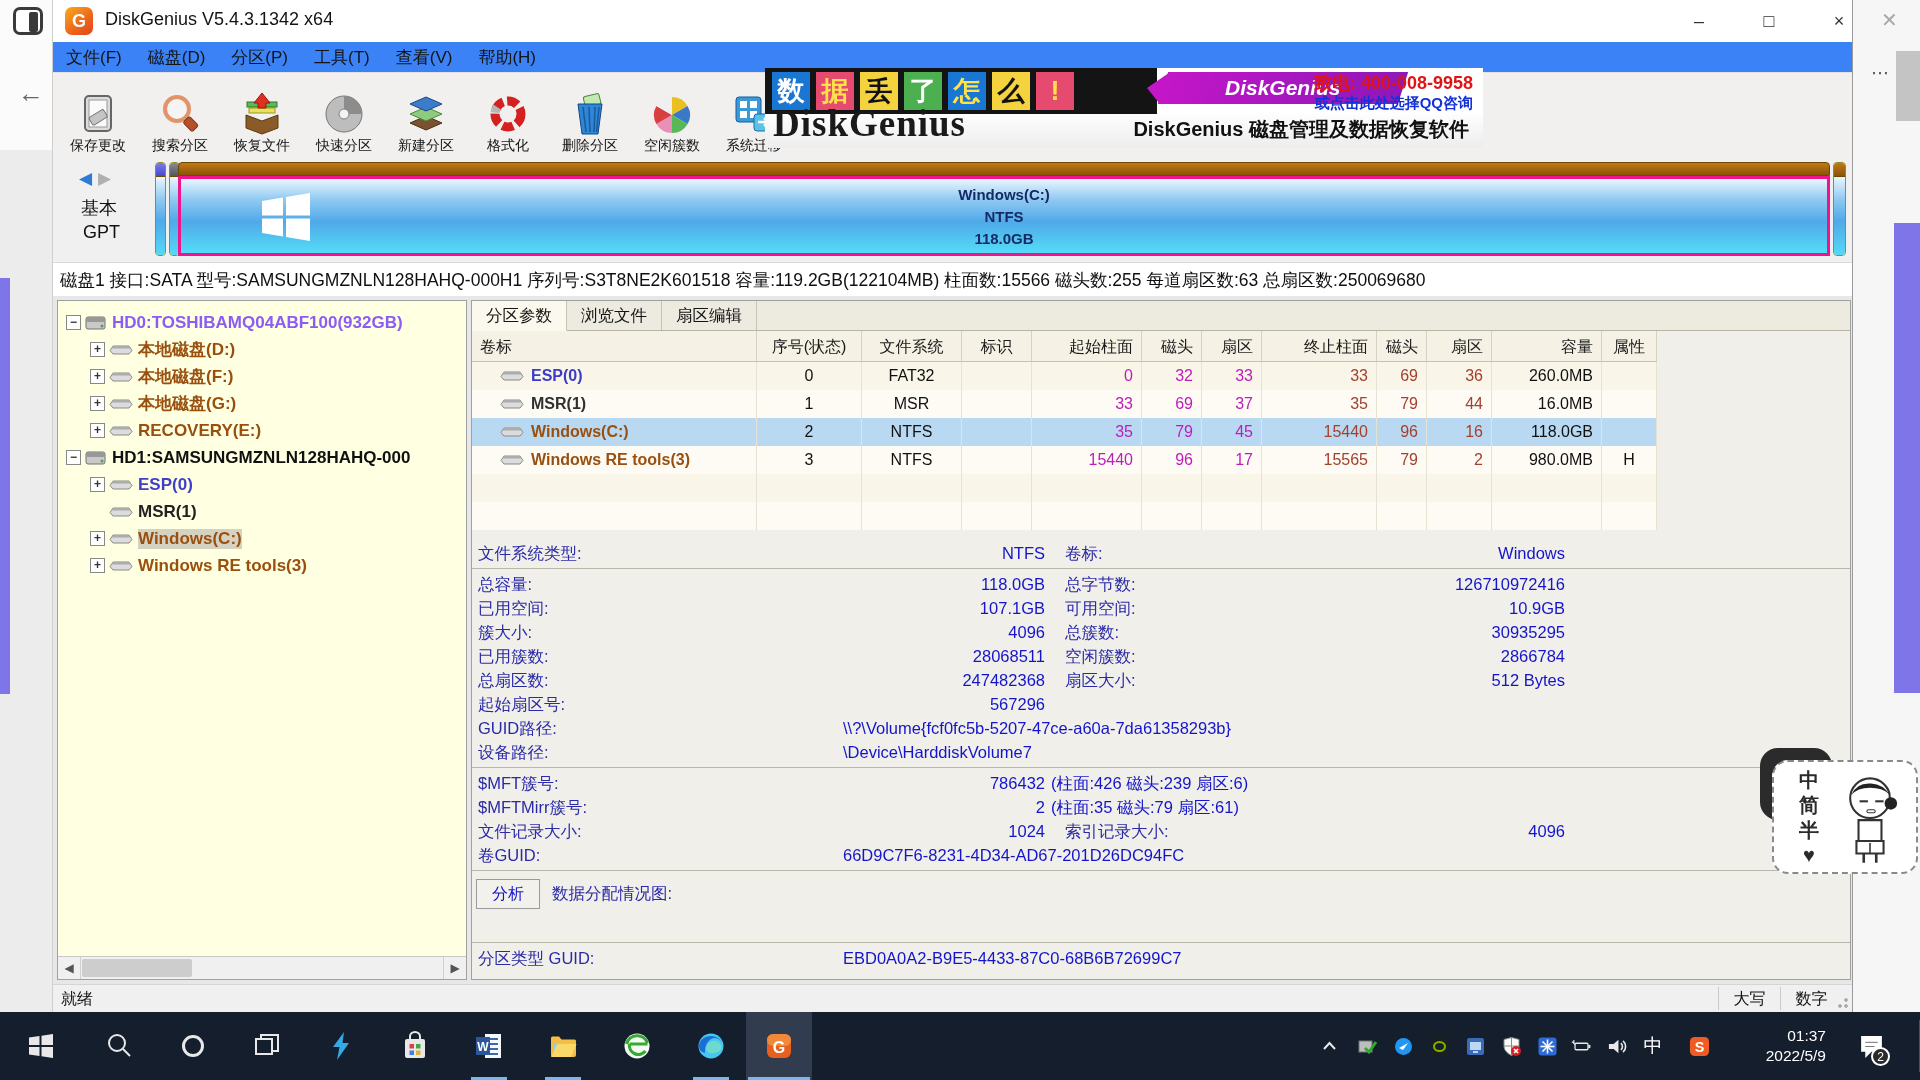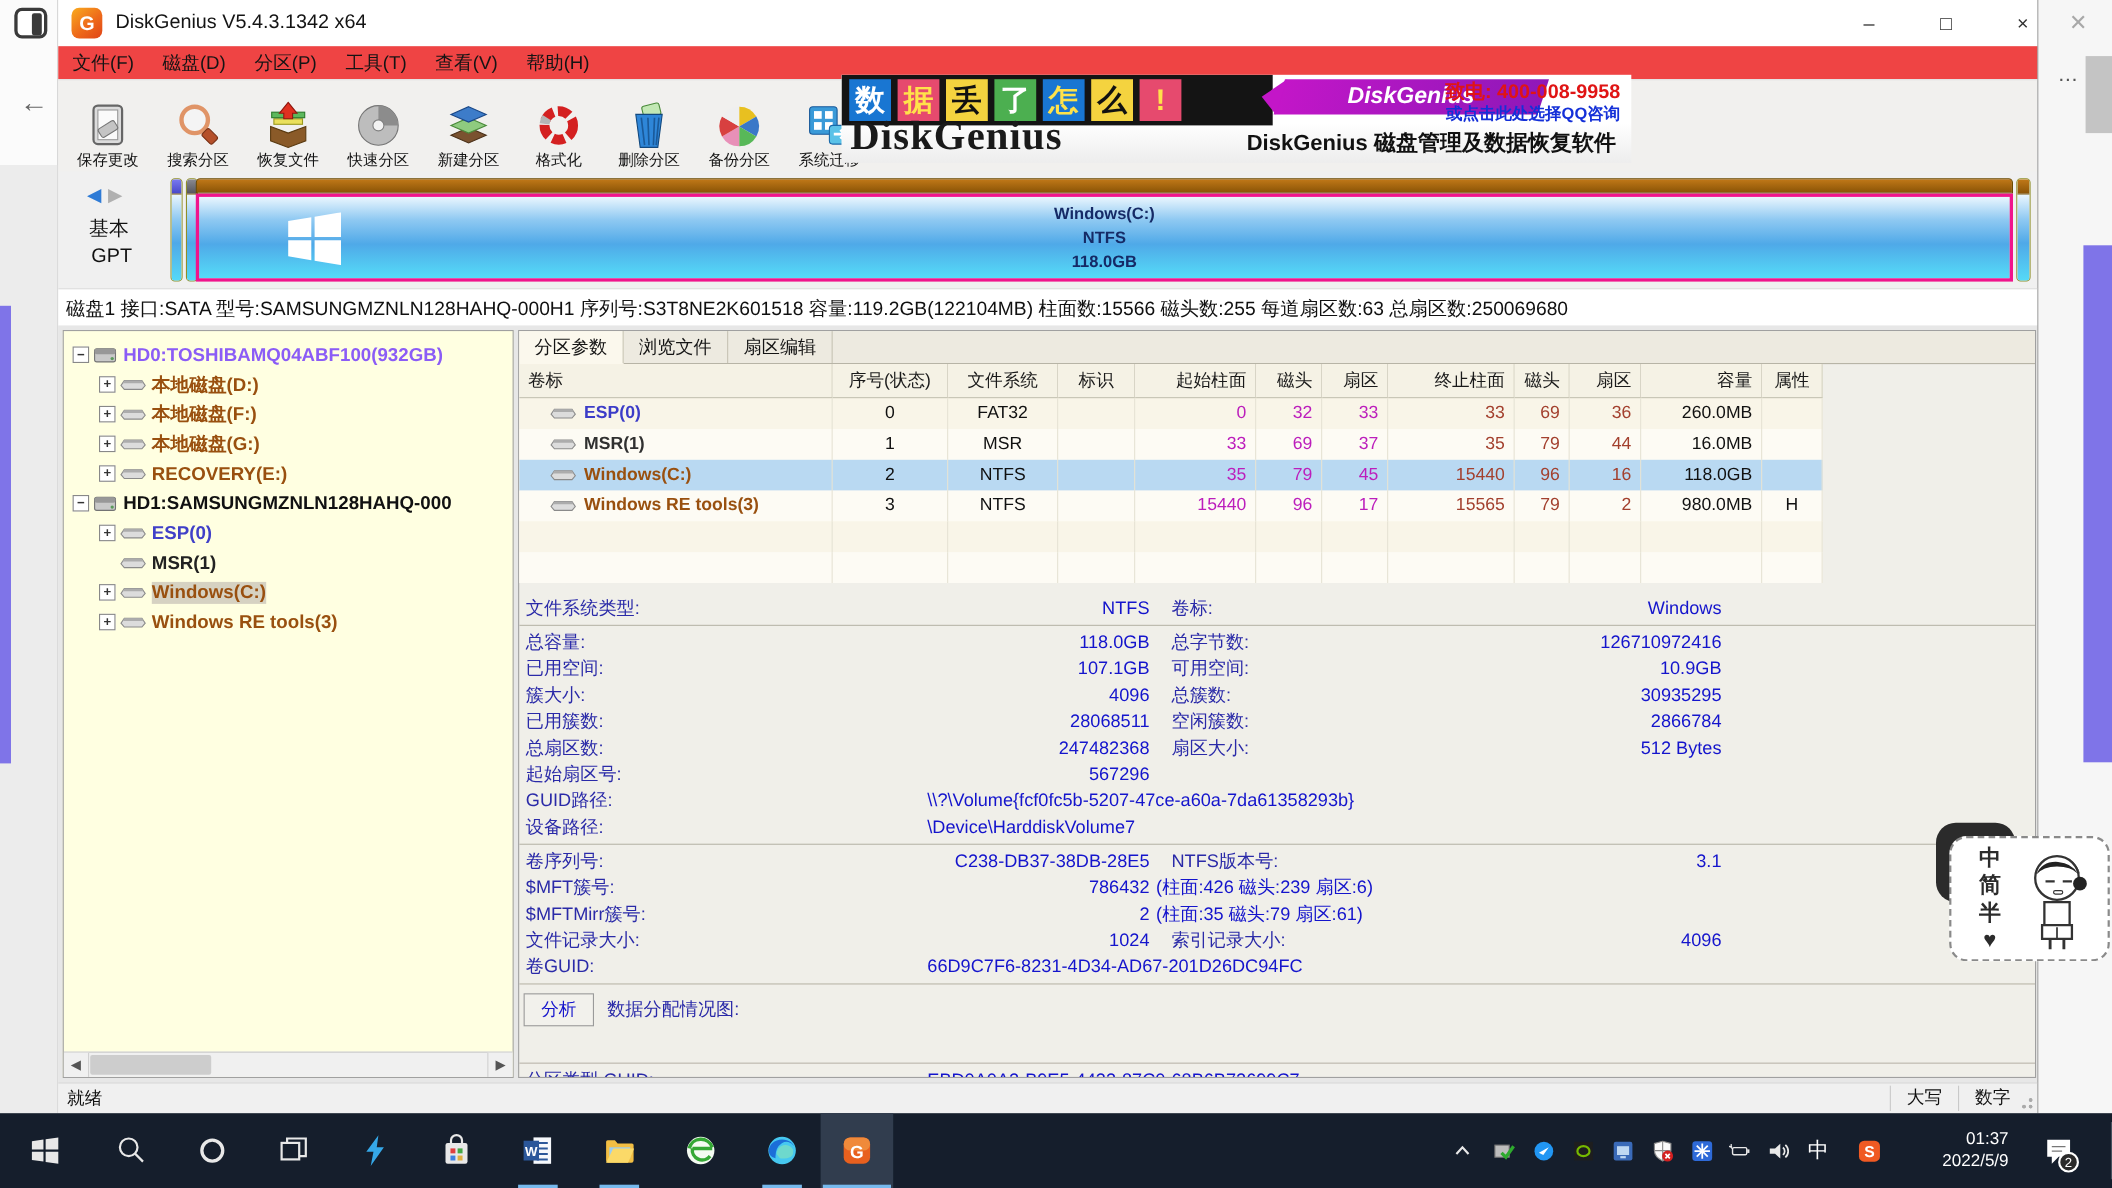--- a/index.html
+++ b/index.html
@@ -23,21 +23,21 @@
   .app { position:absolute; left:53px; top:0; width:1800px; height:1012px; background:#F0F0F0; border-right:1px solid #9A9A9A; }
 
   .titlebar { position:absolute; left:0; top:0; width:100%; height:42px; background:#FFFFFF; }
   .app-logo { position:absolute; left:12px; top:7px; width:28px; height:28px; border-radius:7px;
     background:linear-gradient(140deg,#F7A01E 10%,#EE6A1A 55%,#E04418 100%); color:#fff; font-weight:bold;
     display:flex; align-items:center; justify-content:center; font-size:18px; }
   .title-text { position:absolute; left:52px; top:9px; font-size:18px; color:#141414; }
   .win-btn { position:absolute; top:0; width:48px; height:42px; display:flex; align-items:center; justify-content:center; font-size:18px; color:#333; }
   .win-btn.min { left:1622px; } .win-btn.max { left:1692px; } .win-btn.close { left:1762px; }
 
-  .menubar { position:absolute; left:0; top:42px; width:100%; height:30px; background:#ef4444; display:flex; align-items:center; font-size:17px; }
+  .menubar { position:absolute; left:0; top:42px; width:100%; height:30px; background:#3b82f6; display:flex; align-items:center; font-size:17px; }
   .menu-item { padding:0 13px; color:#141414; }
 
   .toolbar { position:absolute; left:0; top:72px; width:100%; height:84px; background:#F1F0EE; border-top:1px solid #E2E2E2; }
   .toolbar-buttons { position:absolute; left:4px; top:0; display:flex; height:84px; }
   .tool-btn { width:82px; display:flex; flex-direction:column; align-items:center; justify-content:center; padding-top:16px; }
   .tool-ico svg { width:44px; height:44px; display:block; }
   .tool-label { font-size:14px; margin-top:1px; color:#141414; white-space:nowrap; }
 
   
   .banner { position:absolute; left:712px; top:-5px; width:718px; height:80px; background:linear-gradient(180deg,#FFFFFF 55%,#EDEDED 100%); overflow:hidden; }
@@ -262,21 +262,21 @@
               <g transform="translate(22,23)">
                 <path d="M0 0 L0 -18 A18 18 0 0 1 15.6 -9 Z" fill="#E8C020"></path>
                 <path d="M0 0 L15.6 -9 A18 18 0 0 1 15.6 9 Z" fill="#3A78C8"></path>
                 <path d="M0 0 L15.6 9 A18 18 0 0 1 0 18 Z" fill="#58B858"></path>
                 <path d="M0 0 L0 18 A18 18 0 0 1 -15.6 9 Z" fill="#E890B8"></path>
                 <path d="M0 0 L-15.6 9 A18 18 0 0 1 -15.6 -9 Z" fill="#D84040"></path>
                 <path d="M0 0 L-15.6 -9 A18 18 0 0 1 0 -18 Z" fill="#EFEFEF"></path>
               </g>
             </svg>
           </span>
-          <div class="tool-label">备份分区</div>
+          <div class="tool-label">空闲簇数</div>
         </div>
         <div class="tool-btn">
           <span class="tool-ico">
             <svg viewBox="0 0 44 44">
               <rect x="4" y="5" width="25" height="25" rx="3" fill="#3A9AD8" stroke="#1A5A9A"></rect>
               <rect x="8" y="9" width="7" height="7" fill="#fff"></rect>
               <rect x="18" y="9" width="7" height="7" fill="#fff"></rect>
               <rect x="8" y="19" width="7" height="7" fill="#fff"></rect>
               <rect x="18" y="19" width="7" height="7" fill="#fff"></rect>
               <rect x="22" y="22" width="18" height="17" rx="3" fill="#5AC2E8" stroke="#1A6AAA"></rect>
@@ -641,26 +641,20 @@
           <div class="drow">
             <span class="dl">GUID路径:</span>
             <span class="dv wide">\\?\Volume{fcf0fc5b-5207-47ce-a60a-7da61358293b}</span>
           </div>
           <div class="drow">
             <span class="dl">设备路径:</span>
             <span class="dv wide">\Device\HarddiskVolume7</span>
           </div>
           <div class="dhr"></div>
           <div class="drow">
-            <span class="dl">卷序列号:</span>
-            <span class="dv">C238-DB37-38DB-28E5</span>
-            <span class="drl">NTFS版本号:</span>
-            <span class="drv">3.1</span>
-          </div>
-          <div class="drow">
             <span class="dl">$MFT簇号:</span>
             <span class="dv">786432</span>
             <span class="dsuffix">(柱面:426 磁头:239 扇区:6)</span>
           </div>
           <div class="drow">
             <span class="dl">$MFTMirr簇号:</span>
             <span class="dv">2</span>
             <span class="dsuffix">(柱面:35 磁头:79 扇区:61)</span>
           </div>
           <div class="drow">

